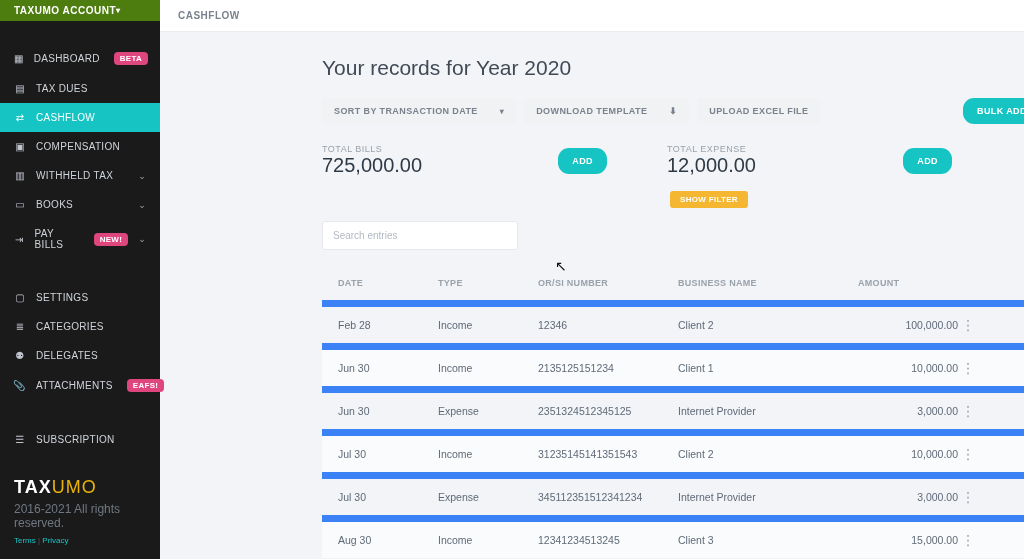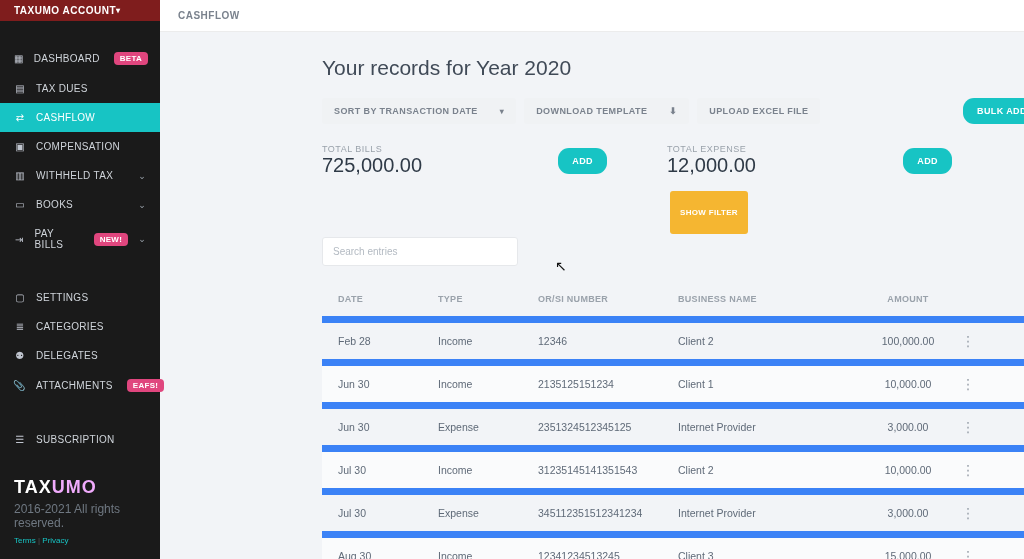--- a/index.html
+++ b/index.html
@@ -1,66 +1,66 @@
 <!DOCTYPE html>
 <html><head>
 <meta charset="utf-8">
 <style>
   *{box-sizing:border-box;margin:0;padding:0;font-family:"Segoe UI",Arial,sans-serif}
   body{background:#f2f4f7;width:1024px;height:559px;overflow:hidden;font-size:11px;color:#4a5560}
 
   .sidebar{position:fixed;left:0;top:0;width:160px;height:559px;background:#1a1a1a;display:flex;flex-direction:column}
-  .account-bar{height:21px;background:#7f1d1d;color:#fff;display:flex;align-items:center;padding:0 14px;font-size:10px;font-weight:600;letter-spacing:.5px;justify-content:flex-start;cursor:pointer}
+  .account-bar{height:21px;background:#4d7c0f;color:#fff;display:flex;align-items:center;padding:0 14px;font-size:10px;font-weight:600;letter-spacing:.5px;justify-content:flex-start;cursor:pointer}
   .nav{flex:1;padding-top:22px}
   .nav-group{margin-top:24px}
   .nav-item{display:flex;align-items:center;padding:9px 14px;color:#d0d5db;font-size:10px;letter-spacing:.3px;cursor:pointer;gap:10px}
   .nav-item.active{background:#17c4c4;color:#fff}
   .nav-item .ico{width:12px;display:inline-flex;justify-content:center;font-size:10px;color:#c0c5cf}
   .nav-item.active .ico{color:#fff}
   .badge{font-size:8px;padding:2px 6px;border-radius:4px;font-weight:700;letter-spacing:.3px;margin-left:4px}
   .badge.beta{background:#e0467e;color:#fff}
   .badge.new{background:#e0467e;color:#fff}
   .badge.eafs{background:#e0467e;color:#fff}
   .chev{margin-left:auto;font-size:9px;color:#9aa2ab}
   .brand-block{padding:14px}
   .brand{color:#fff;font-size:18px;font-weight:300;letter-spacing:1px}
   .brand .tax-t{color:#fff;font-weight:700}
-  .brand .umo{color:#f0abfc;font-weight:700}
+  .brand .umo{color:#eab308;font-weight:400}
   .copy{font-size:12px;color:#6f7882;margin-top:4px}
   .links{font-size:8px;color:#17c4c4;margin-top:6px}
   .links span.sep{color:#555}
 
   .topbar{position:fixed;left:160px;top:0;right:0;height:32px;background:#fff;border-bottom:1px solid #ececec;display:flex;align-items:center;padding:0 18px;font-size:10px;letter-spacing:.5px;color:#7a828d;font-weight:600}
 
   .content{position:absolute;left:172px;top:32px;width:960px;padding:24px 36px 0 150px}
 
   .page-title{font-size:21px;color:#404a57;font-weight:400;margin-bottom:18px}
 
   .action-row{display:flex;align-items:center;gap:8px;margin-bottom:20px}
   .btn-lite{background:#f0f2f4;color:#7a828d;font-size:9px;font-weight:600;letter-spacing:.4px;padding:8px 12px;border-radius:3px;display:inline-flex;align-items:center;gap:22px;cursor:pointer;border:none}
   .btn-teal{background:#17c4c4;color:#fff;font-size:9px;font-weight:700;letter-spacing:.4px;padding:8px 14px;border-radius:11px;display:inline-flex;align-items:center;gap:6px;cursor:pointer;border:none}
   .spacer{flex:1}
 
   .totals{display:flex;gap:60px;margin-bottom:14px}
   .tot{flex:1;display:flex;align-items:center;justify-content:space-between;max-width:285px}
   .tot-lbl{font-size:9px;color:#9aa2ab;letter-spacing:.5px}
   .tot-val{font-size:20px;color:#2f3a47}
 
-  .filter-pill{display:block;margin:0 auto 3px auto;width:78px;text-align:center;background:#f5b631;color:#fff;font-size:8px;font-weight:700;letter-spacing:.3px;padding:17px 0;border-radius:3px;cursor:pointer}
+  .filter-pill{display:block;margin:0 auto 13px auto;width:78px;text-align:center;background:#f5b631;color:#fff;font-size:8px;font-weight:700;letter-spacing:.3px;padding:4px 0;border-radius:3px;cursor:pointer}
 
   .search{width:196px;padding:8px 10px;font-size:10px;border:1px solid #e6e8eb;border-radius:3px;color:#9aa2ab;background:#fff;margin-bottom:16px}
   .search::placeholder{color:#b3bac2}
 
   .table{width:100%;position:relative}
   .thead,.trow{display:grid;grid-template-columns:100px 100px 140px 180px 100px 20px;align-items:center;padding:12px 16px}
   .thead{font-size:9px;color:#9aa2ab;font-weight:700;letter-spacing:.3px}
-  .thead .amt{text-align:center}
+  .thead .amt{text-align:left}
   .trow{border-top:7px solid #3b82f6;font-size:10.5px;color:#5f6a78}
   .trow.stripe{background:#fafbfc}
-  .trow .amt{text-align:center}
+  .trow .amt{text-align:right}
   .kebab{color:#9aa2ab;text-align:center;cursor:pointer;font-size:14px;line-height:8px}
   .scrollbar{position:absolute;right:-4px;top:30px;width:5px;height:160px;background:#c7ccd2;border-radius:3px}
 
   .cursor{position:fixed;left:555px;top:258px;font-size:14px;color:#111;pointer-events:none}
 
   .caret{font-size:8px}
   .dl-ico{font-size:9px}
 </style>
 </head>
 <body>

